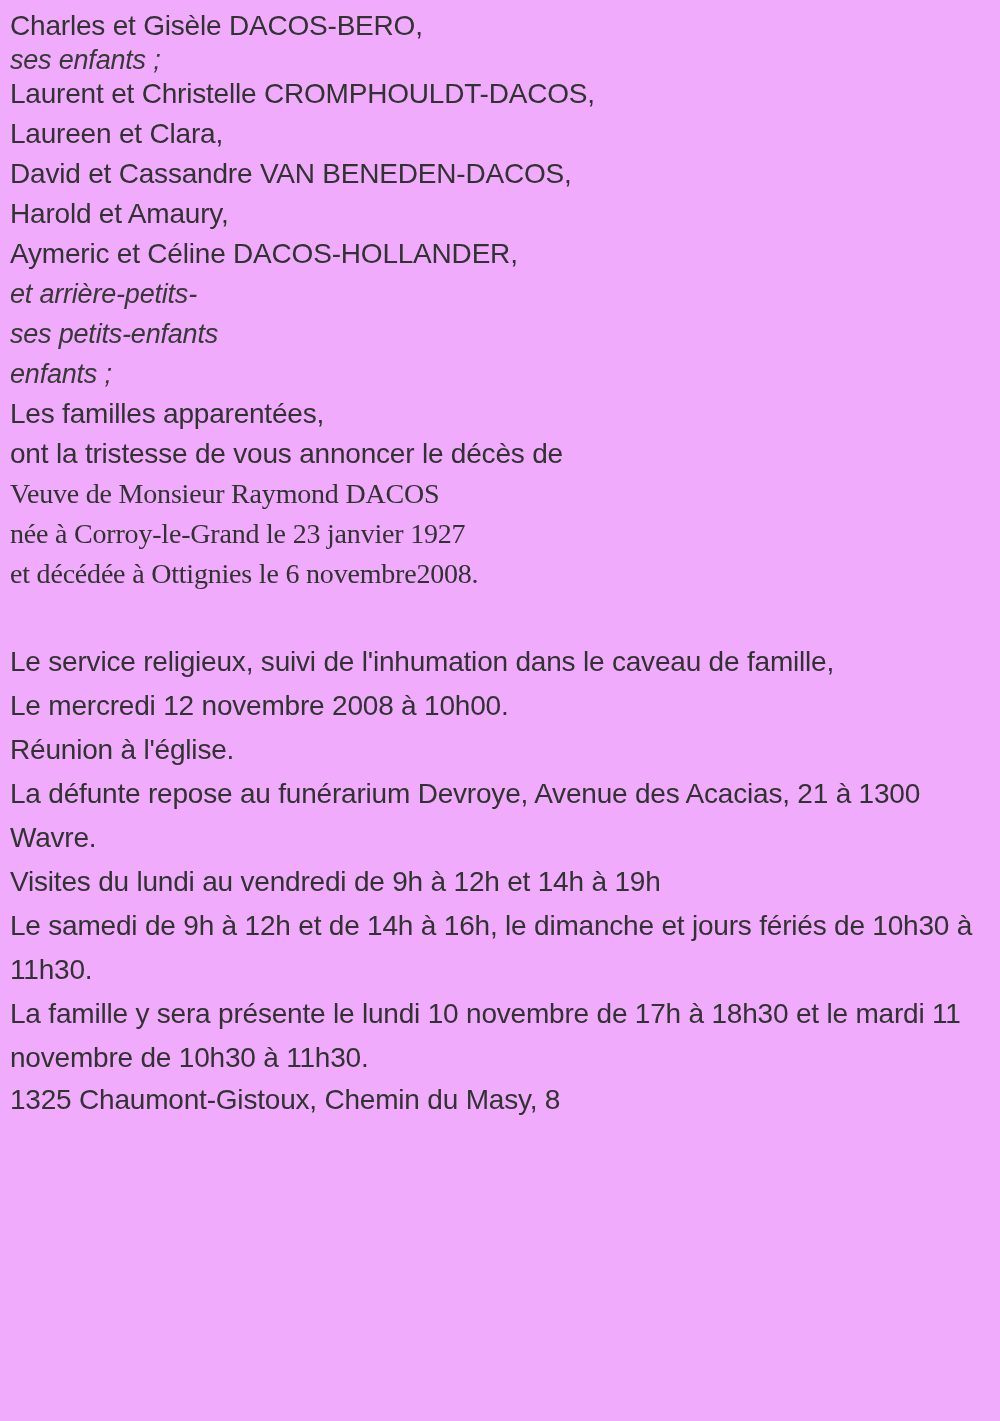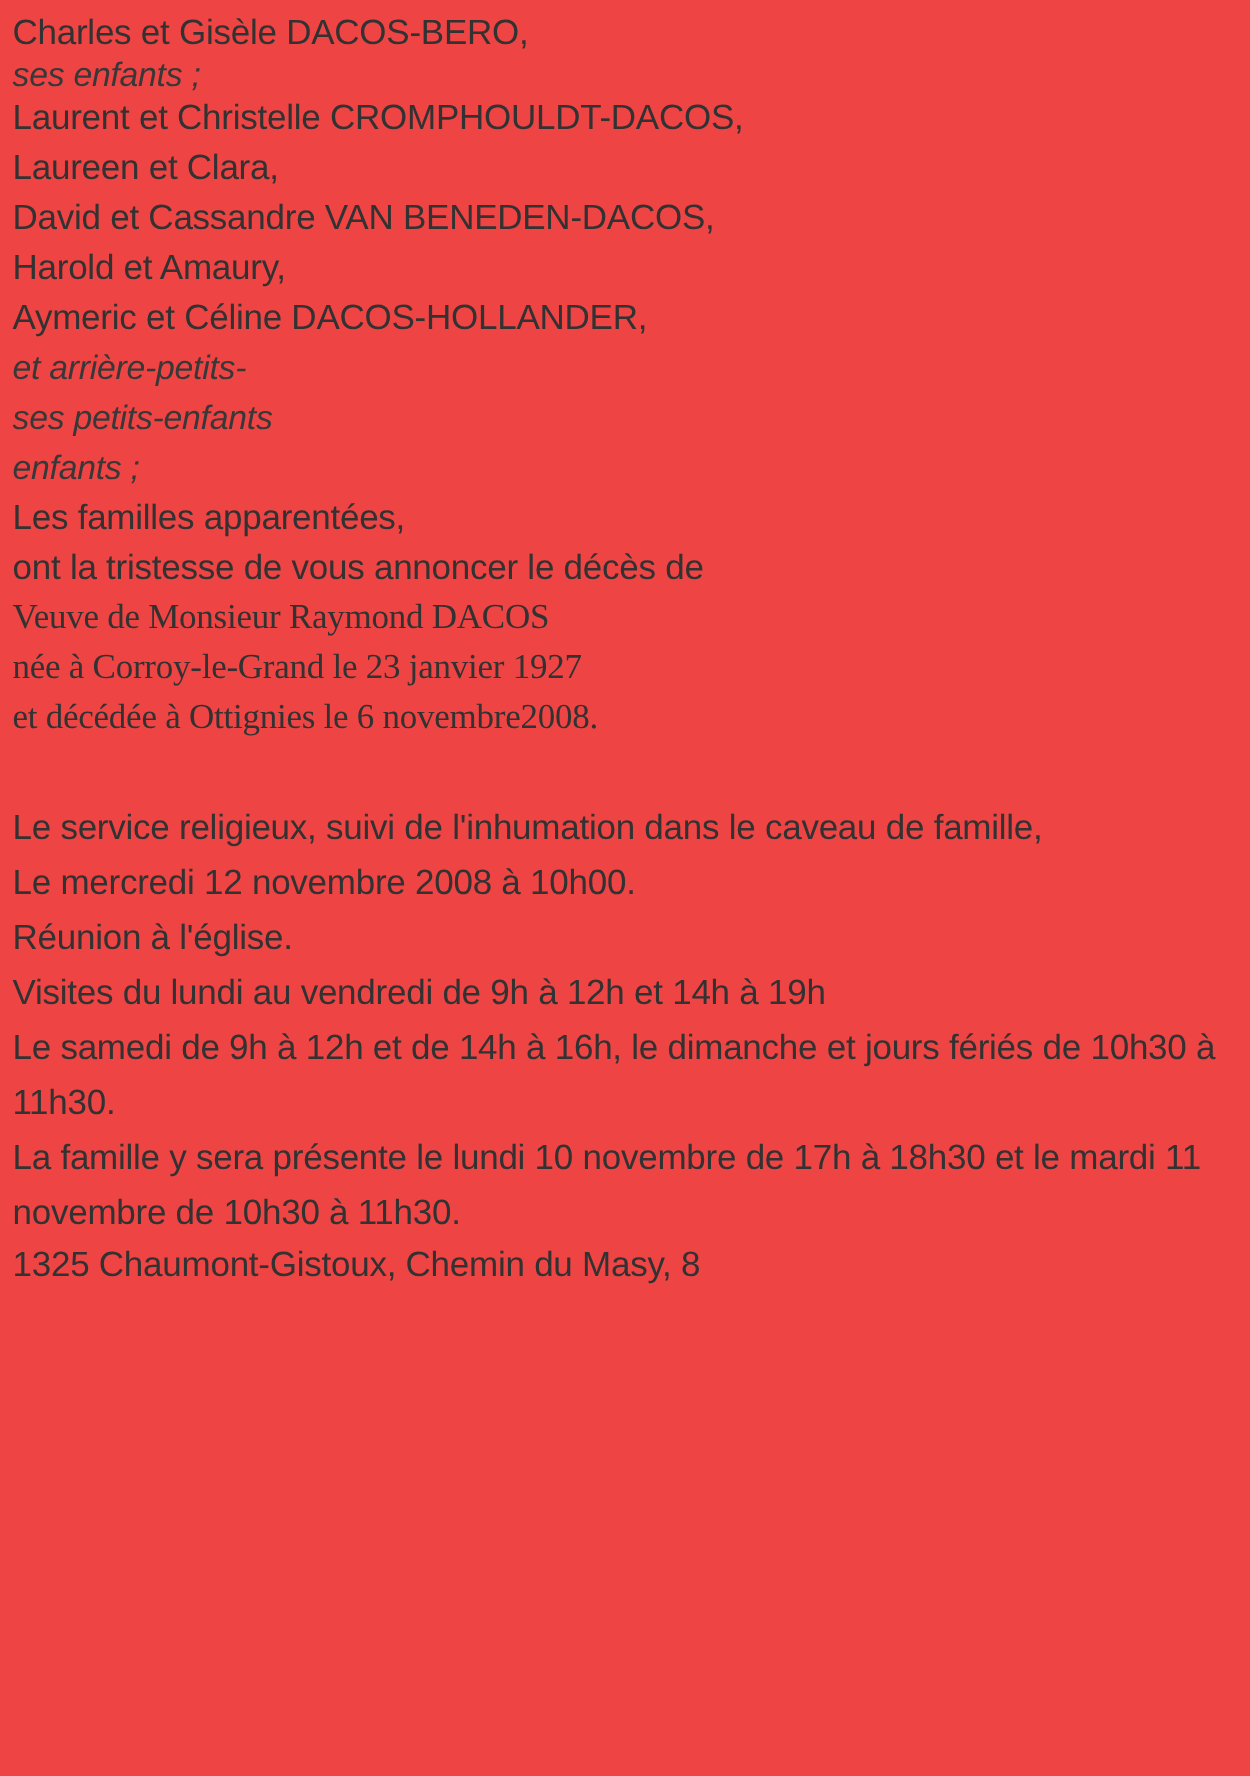--- a/index.html
+++ b/index.html
@@ -5,21 +5,21 @@
   html, body {
     margin: 0;
     padding: 0;
     background: #ffffff;
   }
   .page {
     position: relative;
     width: 1000px;
     height: 1421px;
     margin: 0 auto;
-    background: #ef4444;
+    background: #f0abfc;
     box-sizing: border-box;
     padding: 6px 14px 0 10px;
     font-family: "Liberation Sans", "DejaVu Sans", sans-serif;
     color: #323232;
     letter-spacing: -0.2px;
     overflow: hidden;
   }
   .page p { margin: 0; }
 
   .name-line {
@@ -108,20 +108,21 @@
   <div class="bio-block">
     <p class="bio-line">Veuve de Monsieur Raymond DACOS</p>
     <p class="bio-line">née à Corroy-le-Grand le 23 janvier 1927</p>
     <p class="bio-line">et décédée à Ottignies le 6 novembre2008.</p>
   </div>
 
   <div class="ceremony-block">
     <p class="para">Le service religieux, suivi de l'inhumation dans le caveau de famille,</p>
     <p class="para">Le mercredi 12 novembre 2008 à 10h00.</p>
     <p class="para">Réunion à l'église.</p>
+    <p class="para">La défunte repose au funérarium Devroye, Avenue des Acacias, 21 à 1300 Wavre.</p>
     <p class="para">Visites du lundi au vendredi de 9h à 12h et 14h à 19h</p>
     <p class="para">Le samedi de 9h à 12h et de 14h à 16h, le dimanche et jours fériés de 10h30 à 11h30.</p>
     <p class="para">La famille y sera présente le lundi 10 novembre de 17h à 18h30 et le mardi 11 novembre de 10h30 à 11h30.</p>
   </div>
 
   <p class="address-line">1325 Chaumont-Gistoux, Chemin du Masy, 8</p>
 
 </div>
 
 </body></html>

